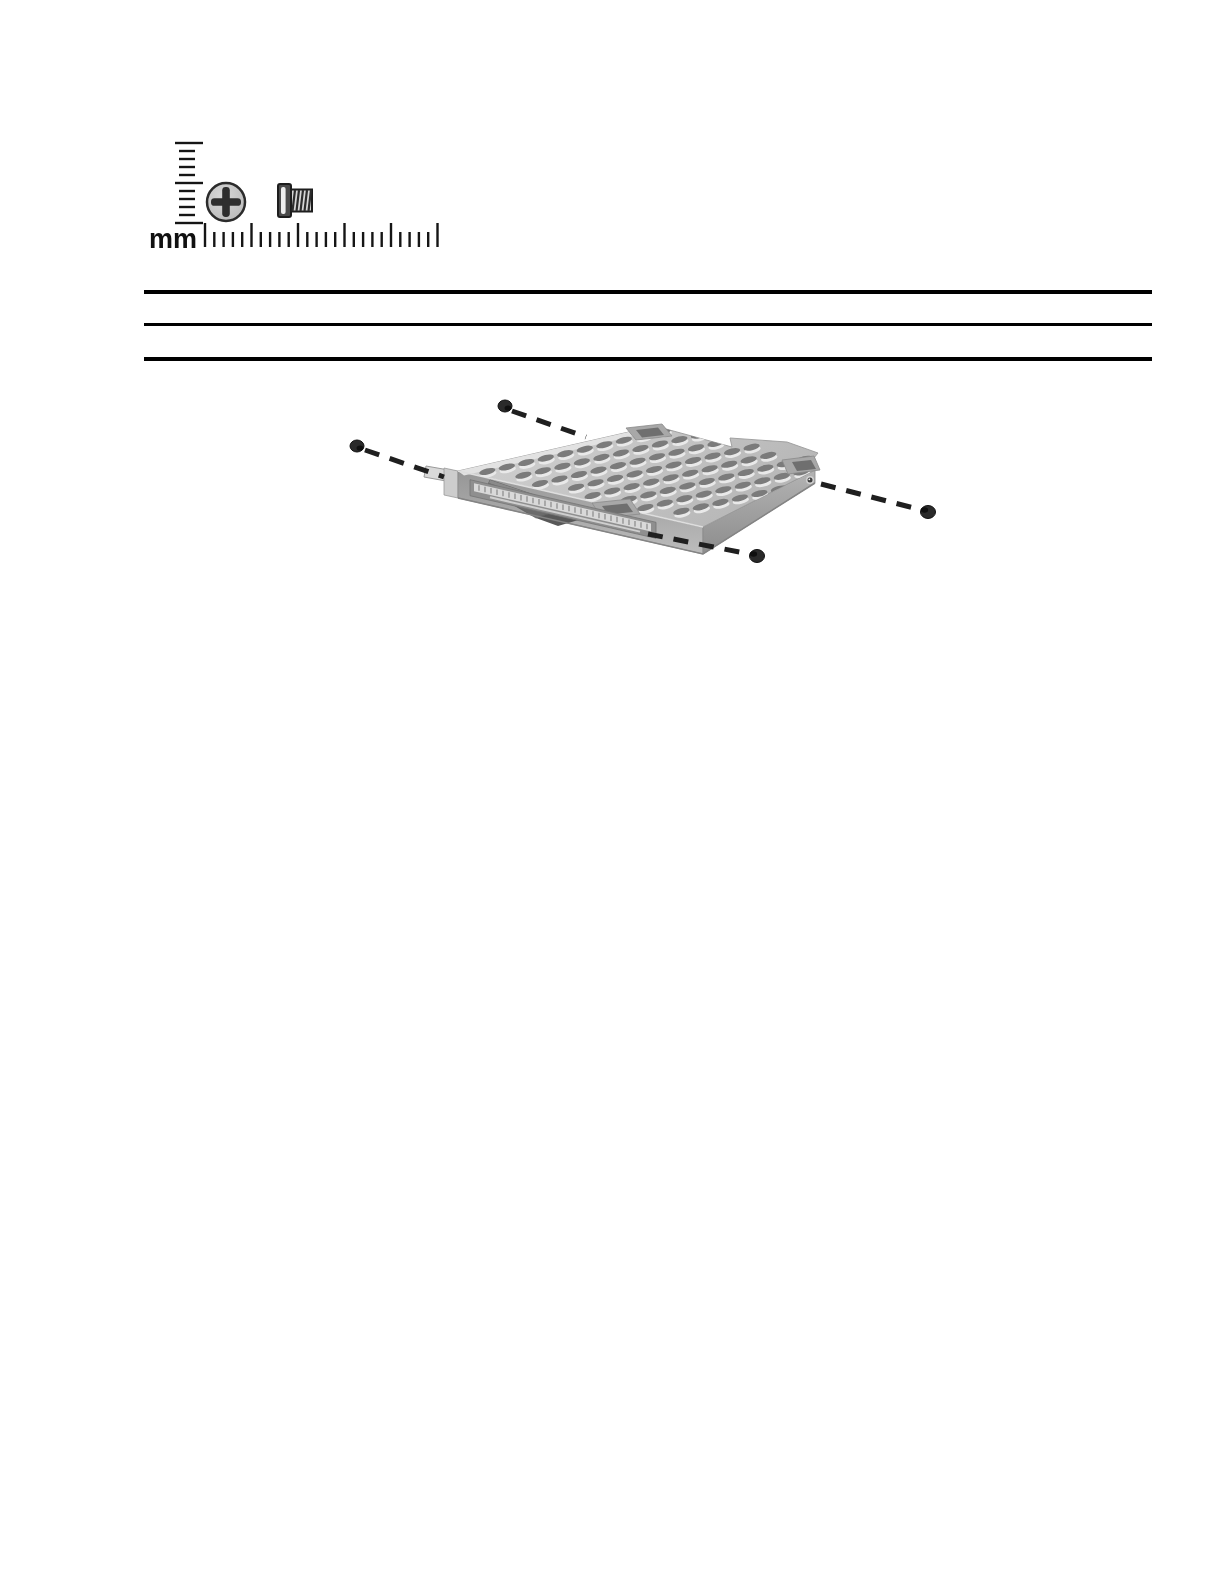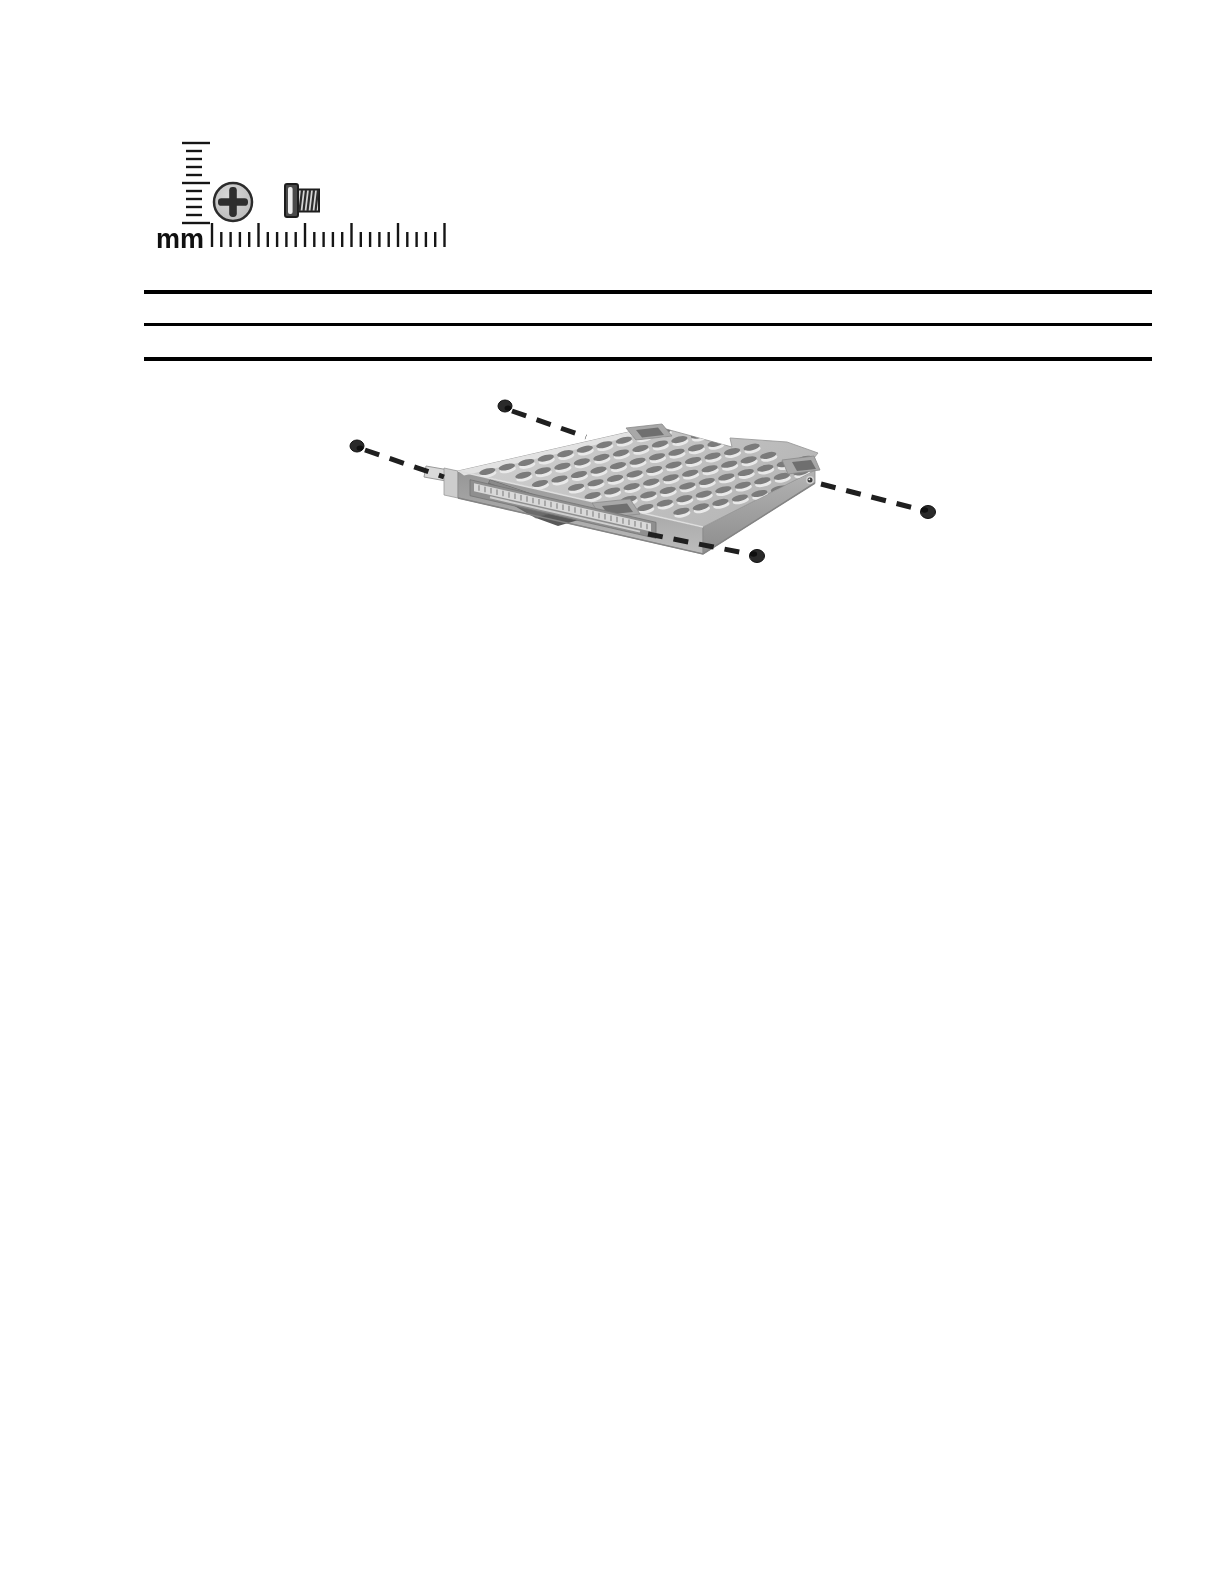--- a/index.html
+++ b/index.html
@@ -1,18 +1,18 @@
 <!DOCTYPE html>
 <html><head>
 <meta charset="utf-8">
 <style>
   html,body{margin:0;padding:0;background:#ffffff;}
   .page{position:relative;width:1224px;height:1584px;background:#ffffff;overflow:hidden;
         font-family:"Liberation Sans",sans-serif;}
-  .legend{position:absolute;left:152px;top:128px;width:300px;height:125px;}
+  .legend{position:absolute;left:145px;top:128px;width:300px;height:125px;}
   .rule{position:absolute;left:144px;width:1008px;background:#000;}
   .rule1{top:290px;height:4px;}
   .rule2{top:323px;height:3px;}
   .rule3{top:357px;height:4px;}
   .figure{position:absolute;left:340px;top:390px;width:600px;height:185px;}
   svg{display:block;}
 </style>
 </head>
 <body>
 

